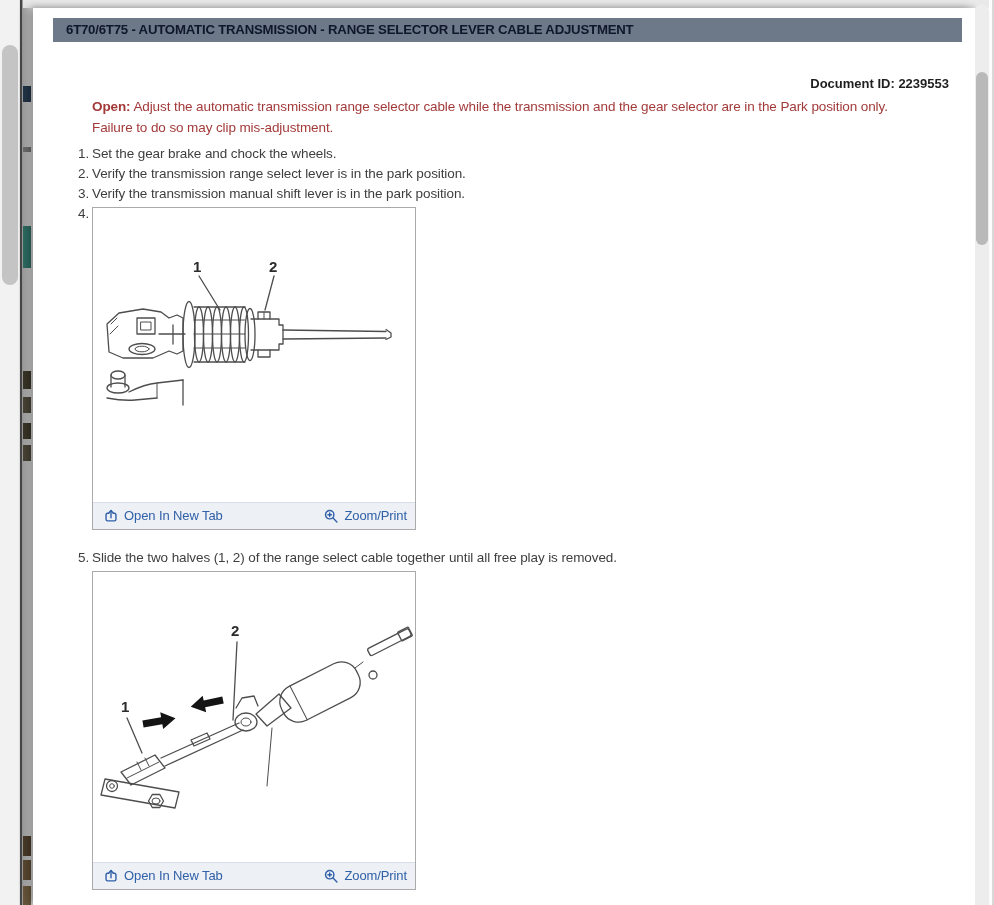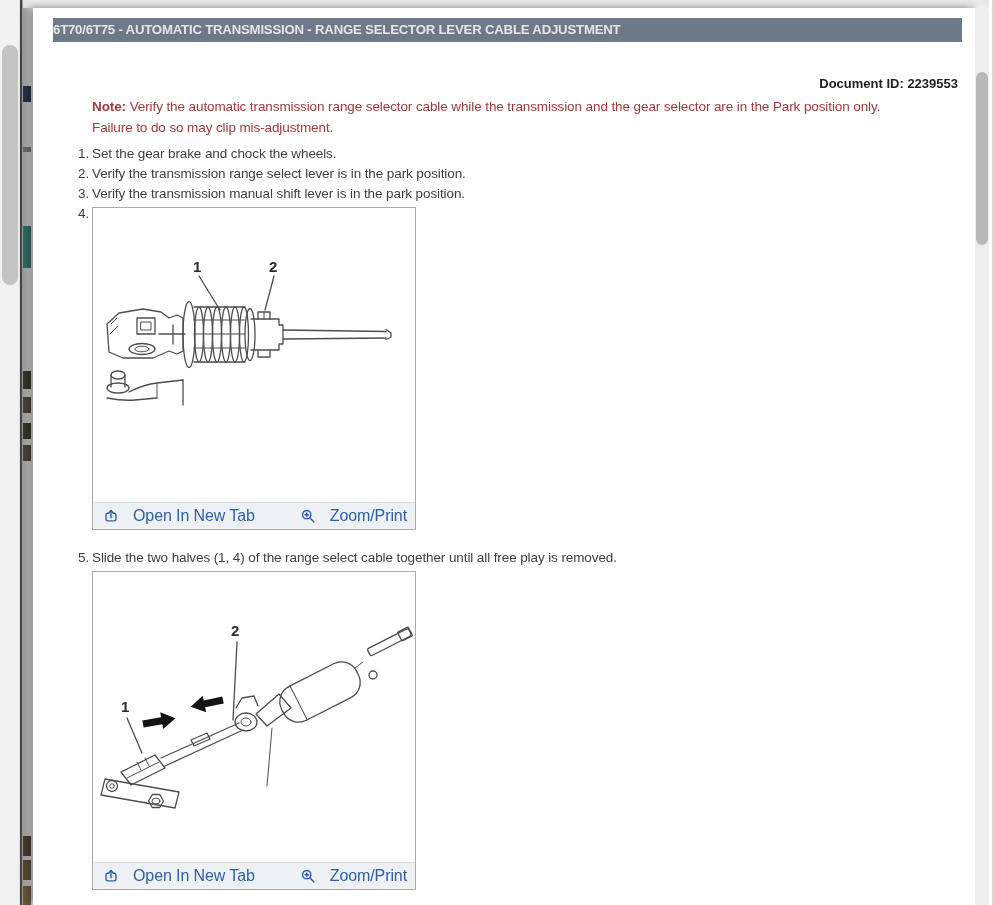--- a/index.html
+++ b/index.html
@@ -16,40 +16,40 @@
   .frag{position:absolute;left:1px;width:8px;}
 
   
   .top-strip{position:absolute;left:23px;top:0;width:966px;height:8px;background:#e9e9e9;}
 
   
   .panel{position:absolute;left:33px;top:8px;width:942px;height:897px;background:#ffffff;overflow:hidden;
          box-shadow:-6px 0 9px rgba(0,0,0,.28), 0 -2px 4px rgba(0,0,0,.12);}
 
   .title-bar{margin:10px 13px 0 20px;height:24px;line-height:24px;background:var(--title-bar-bg,#6d7888);
-             color:#e5e5e5;font-size:13.2px;font-weight:bold;letter-spacing:-0.2px;
+             color:#0f172a;font-size:13.2px;font-weight:bold;padding-left:13px;letter-spacing:-0.2px;
              white-space:nowrap;overflow:hidden;}
-  .doc-id{margin:35px 17px 0 0;text-align:right;font-size:13px;font-weight:bold;color:#1f1f1f;line-height:14px;}
+  .doc-id{margin:35px 26px 0 0;text-align:right;font-size:13px;font-weight:bold;color:#1f1f1f;line-height:14px;}
 
   .note{margin:6px 30px 0 59px;color:var(--note-text,#a33a3a);font-size:13.5px;line-height:20.5px;letter-spacing:-0.1px;}
   .note-label{font-weight:bold;}
 
   .steps{margin-top:6px;color:var(--body-text,#3e3e3e);font-size:13.5px;letter-spacing:-0.1px;}
   .step{display:flex;padding-left:45px;line-height:20px;}
   .step-num{flex:none;width:14px;}
   .step-body{flex:1 1 auto;}
   .gap18{margin-top:18px;}
 
   
   .figure{width:324px;margin-top:3px;border:1px solid #aaaaaa;background:#ffffff;}
   .fig-img{height:294px;background:#ffffff;overflow:hidden;}
   .fig-img.h290{height:290px;}
   .fig-bar{height:27px;background:var(--figure-footer-bg,#edf0f5);border-top:1px solid #d9dfe8;
            display:flex;align-items:center;justify-content:space-between;padding:0 8px 0 11px;}
-  .fig-link{display:flex;align-items:center;gap:15px;color:var(--link-blue,#3060a8);font-size:16px;
+  .fig-link{display:flex;align-items:center;gap:6px;color:var(--link-blue,#3060a8);font-size:13px;
             text-decoration:none;cursor:pointer;letter-spacing:-0.1px;text-align:center;}
   .ic{flex:none;}
 
   
   .draw{stroke:#4d4d4d;stroke-width:1.3;fill:none;stroke-linecap:round;stroke-linejoin:round;}
   .thin{stroke-width:1;}
   .callout{font-family:"Liberation Sans",sans-serif;font-size:15px;font-weight:bold;fill:#2b2b2b;stroke:none;}
   .solid{fill:#141414;stroke:none;}
 
   
@@ -88,22 +88,22 @@
       <span>6T70/6T75 - AUTOMATIC TRANSMISSION - RANGE SELECTOR LEVER CABLE ADJUSTMENT</span>
     </div>
 
     <div class="doc-id">
       <span>Document ID:</span>
       <span>2239553</span>
     </div>
 
     <div class="note">
       <div>
-        <span class="note-label">Note:</span>
-        <span>Verify the automatic transmission range selector cable while the transmission and the gear selector are in the Park position only.</span>
+        <span class="note-label">Open:</span>
+        <span>Adjust the automatic transmission range selector cable while the transmission and the gear selector are in the Park position only.</span>
       </div>
       <div>Failure to do so may clip mis-adjustment.</div>
     </div>
 
     <div class="steps">
 
       <div class="step">
         <span class="step-num">1.</span>
         <div class="step-body"><span>Set the gear brake and chock the wheels.</span></div>
       </div>
@@ -200,21 +200,21 @@
                 <span>Zoom/Print</span>
               </a>
             </div>
           </div>
         </div>
       </div>
 
       <div class="step gap18">
         <span class="step-num">5.</span>
         <div class="step-body">
-          <span>Slide the two halves (1, 4) of the range select cable together until all free play is removed.</span>
+          <span>Slide the two halves (1, 2) of the range select cable together until all free play is removed.</span>
 
           <div class="figure">
             <div class="fig-img h290">
               <svg width="322" height="290" viewBox="0 0 322 290">
                 <g class="draw">
 
                   <path d="M144 70 L140 148"></path>
                   <path d="M34 146 L49 181"></path>
 
                   <path class="solid" transform="translate(50,152) rotate(-10)" d="M0 -3.5 H19 V-8.5 L33 0 L19 8.5 V3.5 H0 Z"></path>

